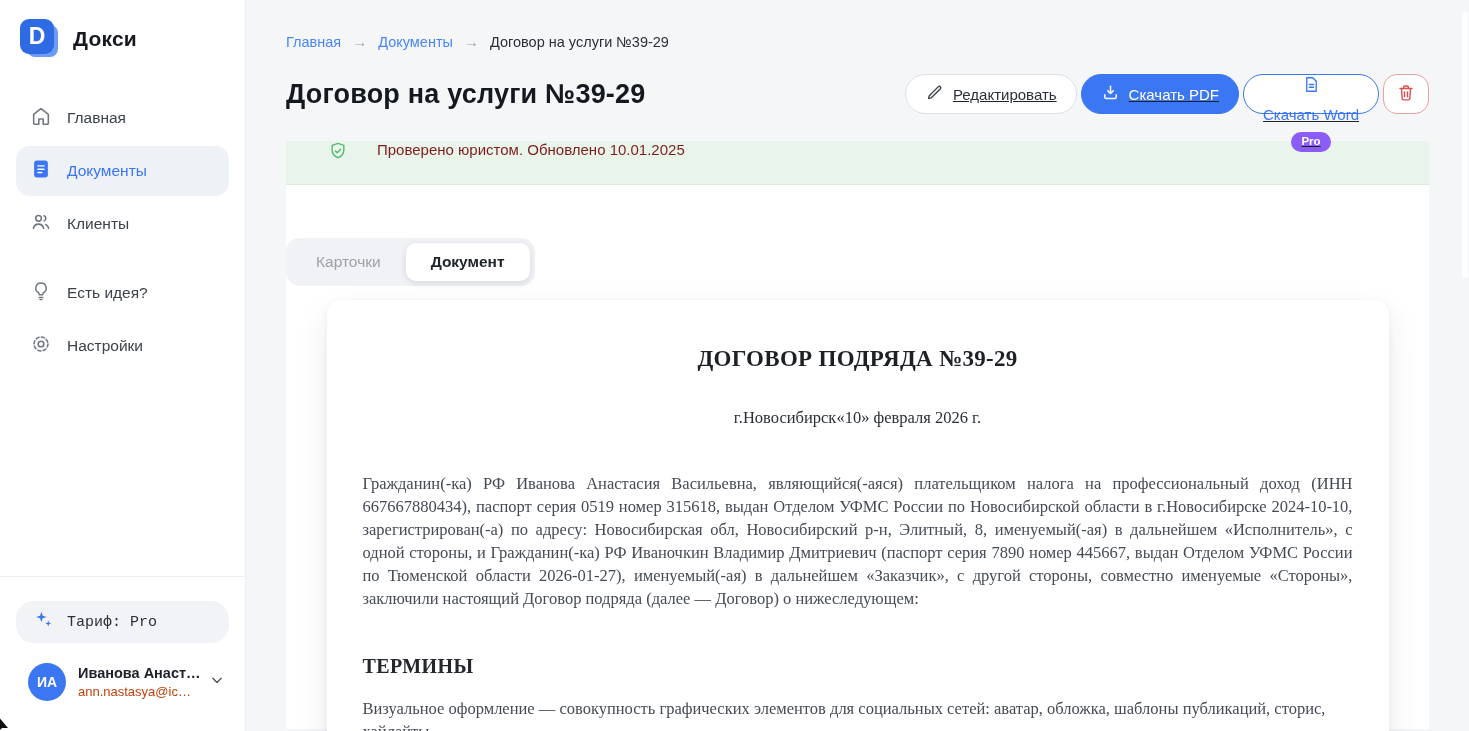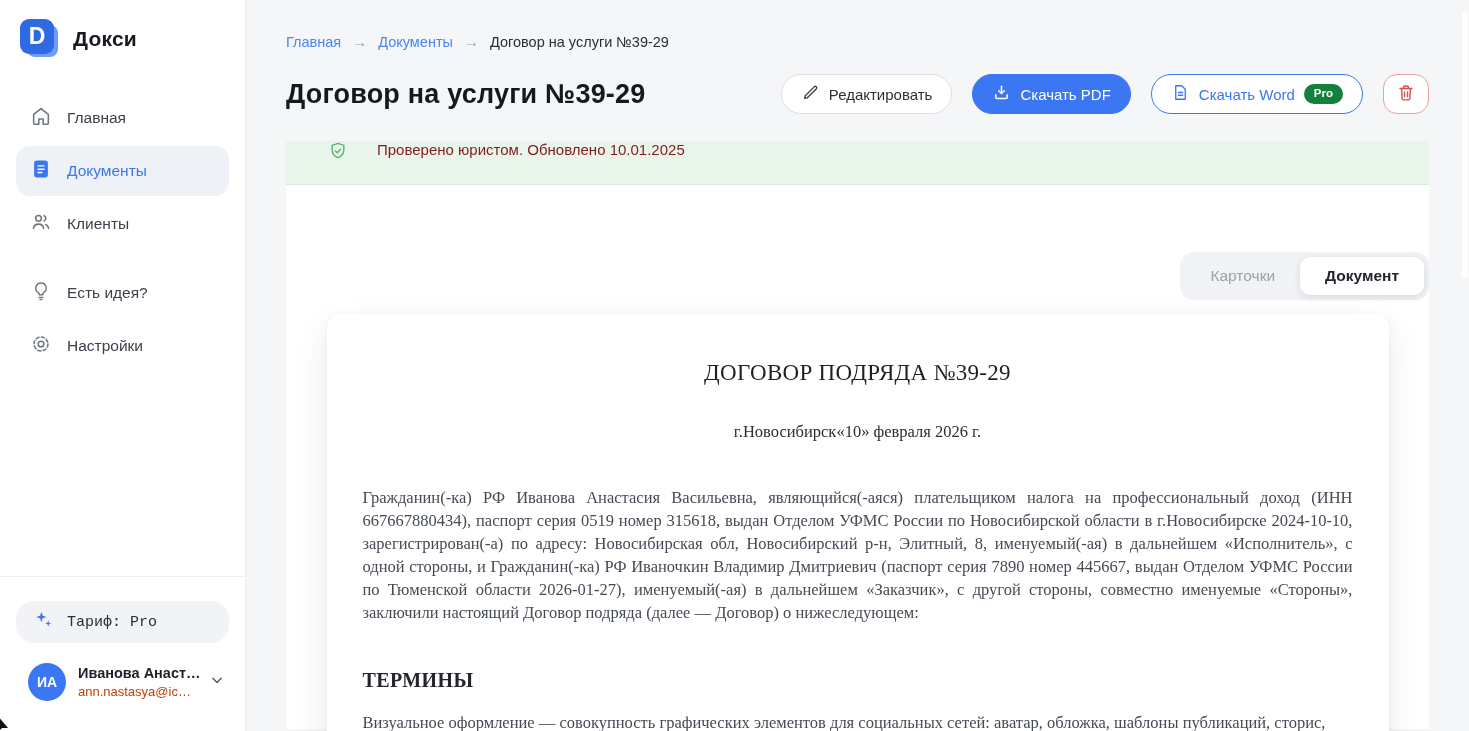--- a/index.html
+++ b/index.html
@@ -58,53 +58,53 @@
   .main { position:absolute; left:246px; top:0; right:0; bottom:0; overflow:hidden; }
   .content-pad { padding:0 40px; }
 
   .breadcrumb { display:flex; align-items:center; gap:11px; padding-top:33px; font-size:14.5px; }
   .crumb-link { color:#4a86f7; cursor:pointer; }
   .crumb-sep { color:#9aa2ad; font-size:15px; }
   .crumb-current { color:#2a2f38; }
 
   .header-row { display:flex; align-items:center; margin-top:24px; height:40px; }
   .page-title { font-size:27px; font-weight:700; color:#14181f; letter-spacing:.2px; }
-  .header-actions { margin-left:auto; display:flex; align-items:center; gap:20px; }
+  .header-actions { margin-left:auto; display:flex; align-items:center; gap:4px;text-decoration:underline; }
   .btn {
     display:inline-flex; align-items:center; gap:9px; height:40px; padding:0 19px;
     border-radius:20px; font-size:15px; background:#fff; border:1px solid #dcdfe4;
     color:#2b3038; cursor:pointer; font-family:inherit; white-space:nowrap;
   }
   .btn svg { width:19px; height:19px; flex:none; }
   .btn-primary { background:#3b76f3; border-color:#3b76f3; color:#fff; }
-  .btn-outline-blue { border:1.5px solid #3b76f3; color:#3b76f3; }
-  .pro-pill { background:#15803d; color:#fff; font-size:11.5px; border-radius:11px; padding:4px 10px; font-weight:600; line-height:1; }
+  .btn-outline-blue { border:1.5px solid #3b76f3; color:#3b76f3;flex-direction:column; }
+  .pro-pill { background:#8b5cf6; color:#fff; font-size:11.5px; border-radius:11px; padding:4px 10px; font-weight:600; line-height:1; }
   .btn-danger { width:46px; padding:0; justify-content:center; border:1.5px solid #e9a0a0; border-radius:14px; height:40px; }
   .btn-danger svg { width:20px; height:20px; }
 
   .status-bar {
     margin-top:27px; height:44px; background:#e9f5eb; border-bottom:1px solid #d9ecdc;
     display:flex; align-items:flex-start; gap:29px; padding-left:42px;
     font-size:15px; color:#7f1d1d;
   }
   .status-bar svg { width:20px; height:20px; flex:none; }
 
   .panel { background:#ffffff; height:544px; position:relative; }
-  .tabs-wrap { display:flex; justify-content:flex-end; padding-top:67px; }
+  .tabs-wrap { display:flex; justify-content:flex-start; padding-top:53px; }
   .tabs { display:inline-flex; background:#f1f2f5; border-radius:14px; padding:5px; }
   .tab { padding:10px 25px; font-size:15.5px; color:#9aa1ab; border-radius:10px; cursor:pointer; }
   .tab.active { background:#fff; color:#20242c; font-weight:600; box-shadow:0 2px 7px rgba(25,35,55,0.12); }
 
   .doc-card {
     width:1062px; margin:14px auto 0; background:#fff; border-radius:14px;
     box-shadow:0 14px 34px rgba(35,45,65,0.09), 0 2px 8px rgba(35,45,65,0.05);
     padding:46px 36px 40px;
     font-family:"Liberation Serif", serif; color:#454b55;
   }
-  .doc-title { text-align:center; font-size:23px; font-weight:400; color:#1d2126; letter-spacing:.3px; }
+  .doc-title { text-align:center; font-size:23px; font-weight:700; color:#1d2126; letter-spacing:.3px; }
   .doc-subtitle { text-align:center; font-size:16px; margin-top:14px; color:#2a2f36; }
   .doc-meta { display:flex; justify-content:center; margin-top:36px; font-size:16.5px; color:#2a2f36; }
   .doc-par { margin-top:44px; text-align:justify; font-size:16.5px; line-height:23px; }
   .doc-h2 { margin-top:45px; font-size:20px; font-weight:700; color:#23262c; letter-spacing:.4px; }
   .doc-term { margin-top:19px; font-size:16.5px; line-height:23px; }
 
   .scroll-thumb {
     position:absolute; top:12px; right:1px; width:6px; height:266px;
     background:#ffffff; border-radius:3px; z-index:8; cursor:pointer;
   }

